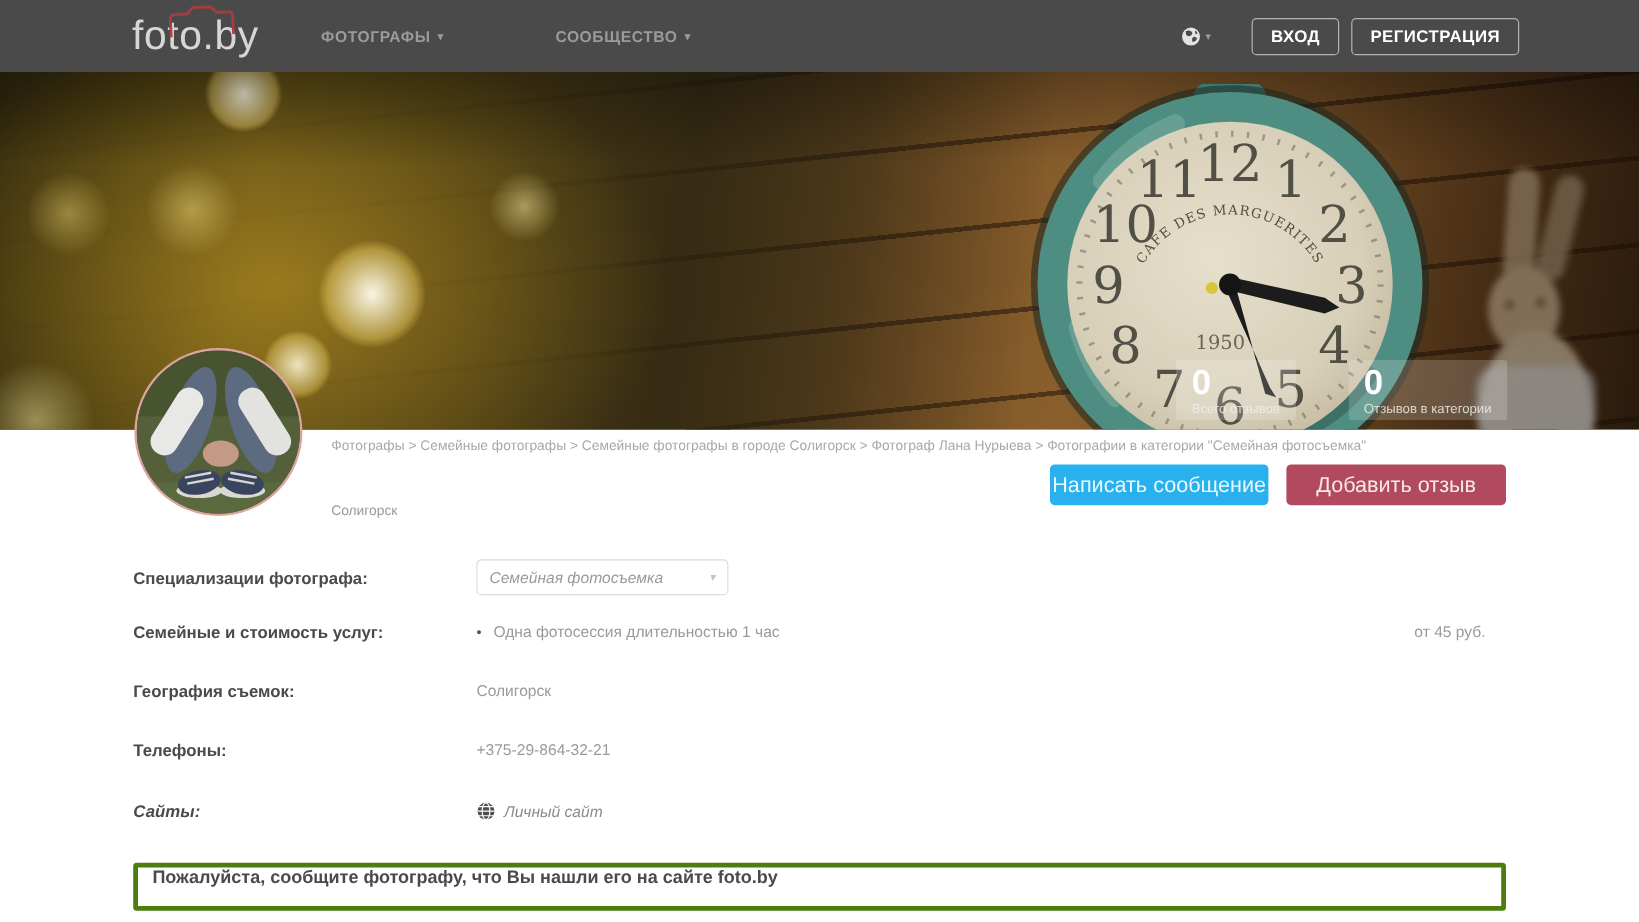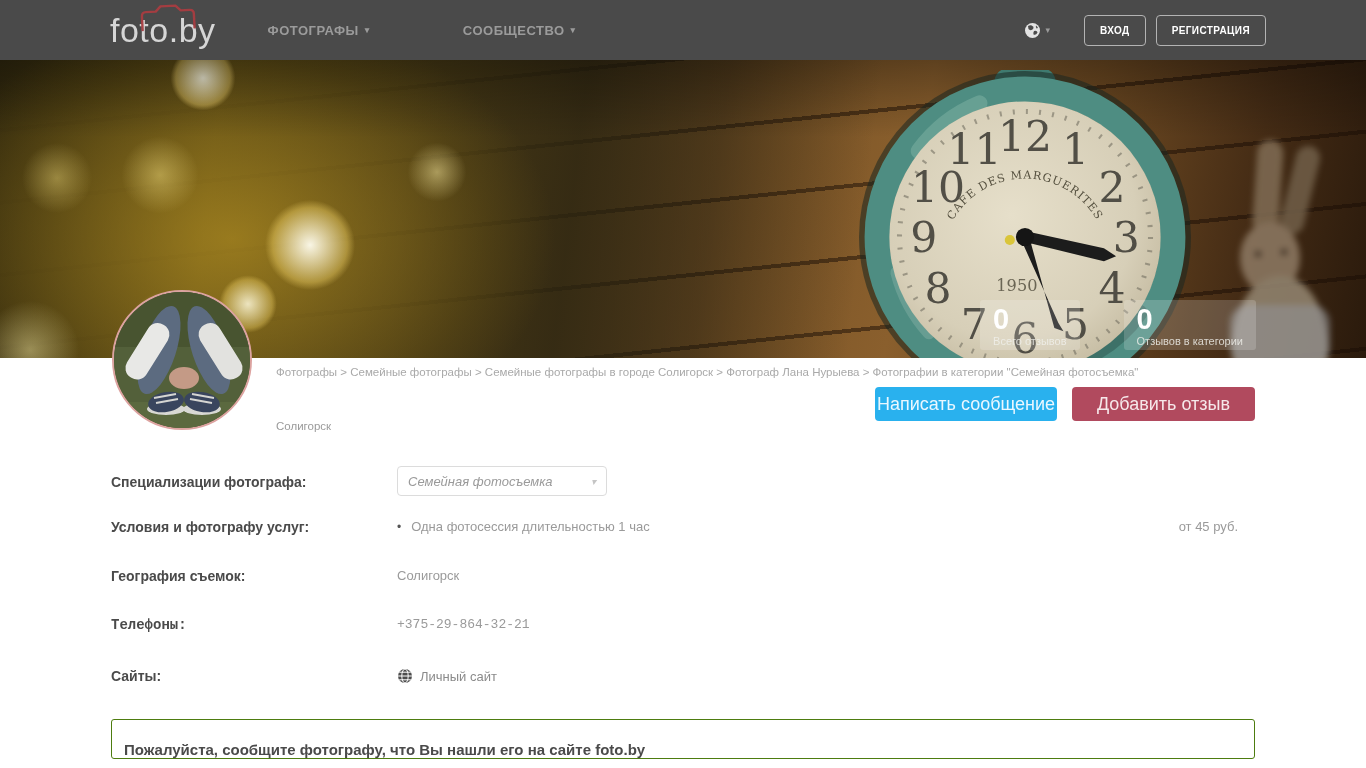--- a/index.html
+++ b/index.html
@@ -12,21 +12,21 @@
     background:#4a4a4a; display:flex; align-items:center; padding-left:110px; z-index:20; }
   .logo { position:relative; font-size:34px; color:#d6d6d6; letter-spacing:.5px; cursor:pointer; }
   .logo-cam { position:absolute; left:29px; top:-7px; transform:rotate(-3deg); }
   .nav-items { display:flex; margin-left:52px; gap:93px; }
   .nav-item { font-size:13px; font-weight:bold; letter-spacing:.5px; color:#9b9b9b;
     text-transform:uppercase; cursor:pointer; display:flex; align-items:center; gap:6px; }
   .caret { font-size:9px; color:#9b9b9b; }
   .nav-right { margin-left:auto; margin-right:100px; display:flex; align-items:center; gap:10px; }
   .lang { display:flex; align-items:center; gap:4px; margin-right:24px; cursor:pointer; }
   .nav-btn { border:1px solid #b3b3b3; border-radius:4px; background:transparent; color:#fff;
-    font-family:inherit; font-size:10px; font-weight:bold; letter-spacing:.4px;
+    font-family:inherit; font-size:14px; font-weight:bold; letter-spacing:.4px;
     padding:0 15px; height:31px; cursor:pointer; }
 
   
   .hero { position:absolute; top:60px; left:0; width:1366px; height:298px; overflow:hidden;
     background:
       linear-gradient(180deg, rgba(0,0,0,.32), rgba(0,0,0,0) 26%),
       radial-gradient(circle 45px at 203px 18px,  rgba(255,252,230,.95), rgba(240,210,110,.5) 60%, rgba(0,0,0,0) 72%),
       radial-gradient(circle 60px at 310px 185px, rgba(255,253,240,.95), rgba(235,205,100,.45) 62%, rgba(0,0,0,0) 75%),
       radial-gradient(circle 42px at 437px 112px, rgba(250,235,160,.5), rgba(0,0,0,0) 70%),
       radial-gradient(circle 55px at 160px 115px, rgba(245,225,130,.45), rgba(0,0,0,0) 70%),
@@ -67,29 +67,29 @@
   .row-value { font-size:13px; color:#9a9a9a; }
   .r1 { top:466px; } .r1 .row-label { padding-top:8px; }
   .select { width:210px; height:30px; border:1px solid #dcdcdc; border-radius:4px; background:#fff;
     display:flex; align-items:center; padding:0 10px; cursor:pointer;font-style:italic; }
   .select-value { font-size:13px; color:#9a9a9a; flex:1; }
   .select-caret { font-size:10px; color:#c5c5c5; }
   .r2 { top:519px; }
   .bullet-item::before { content:"•"; color:#555; margin-right:10px; font-size:12px; }
   .price { margin-left:auto; padding-right:17px; font-size:13px; color:#9a9a9a; }
   .r3 { top:568px; }
-  .r4 { top:617px;font-family:Liberation Mono, monospace; }
-  .r5 { top:668px; }
+  .r4 { top:617px; }
+  .r5 { top:668px;font-style:italic; }
   .site-link { display:flex; align-items:center; gap:7px; cursor:pointer;text-align:center; }
   .site-link .row-value { color:#8a8a8a; }
 
   
   .notice { position:absolute; left:111px; right:111px; top:719px; height:40px;
-    border:1px solid #4d7c0f; border-radius:3px; background:#fff;
-    display:flex; align-items:flex-end; padding-left:12px;
+    border:4px solid #4d7c0f; border-radius:3px; background:#fff;
+    display:flex; align-items:flex-start; padding-left:12px;
     font-size:15px; font-weight:bold; color:#4a4a4a; }
 </style>
 </head>
 <body>
 
 <div class="page">
 
   <header class="navbar">
     <div class="logo">
       <span>foto.by</span>
@@ -215,21 +215,21 @@
 
   <div class="row r1">
     <div class="row-label">Специализации фотографа:</div>
     <div class="select">
       <span class="select-value">Семейная фотосъемка</span>
       <span class="select-caret">▾</span>
     </div>
   </div>
 
   <div class="row r2">
-    <div class="row-label">Условия и фотографу услуг:</div>
+    <div class="row-label">Семейные и стоимость услуг:</div>
     <div class="row-value bullet-item">Одна фотосессия длительностью 1 час</div>
     <div class="price">от 45 руб.</div>
   </div>
 
   <div class="row r3">
     <div class="row-label">География съемок:</div>
     <div class="row-value">Солигорск</div>
   </div>
 
   <div class="row r4">

